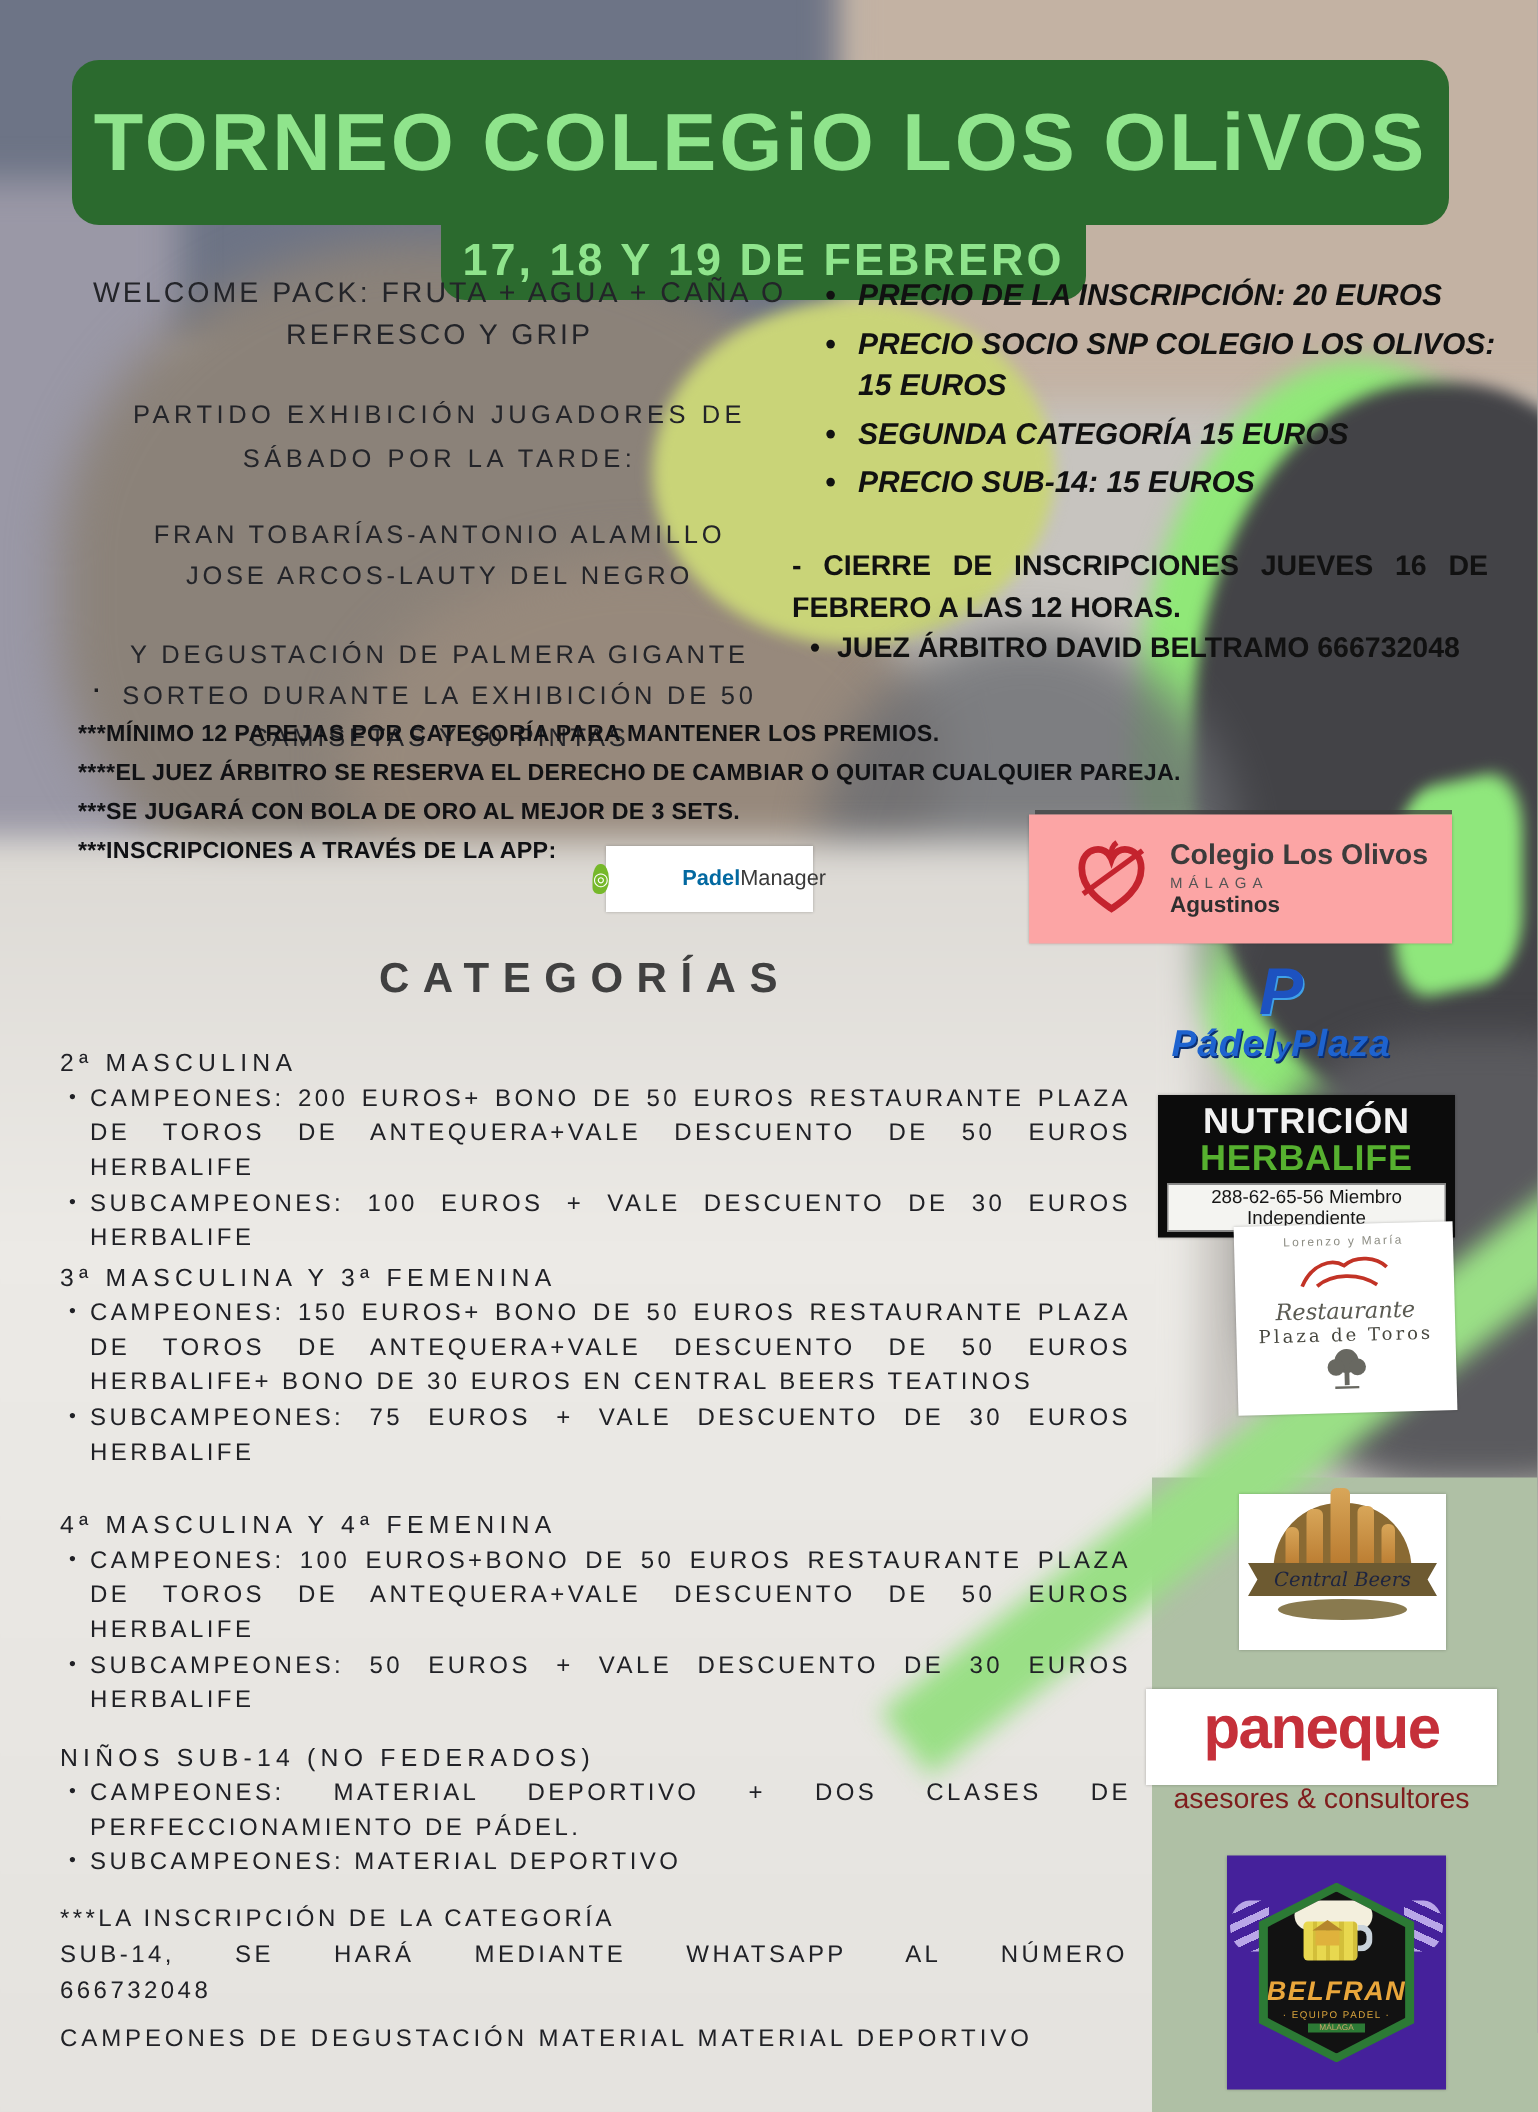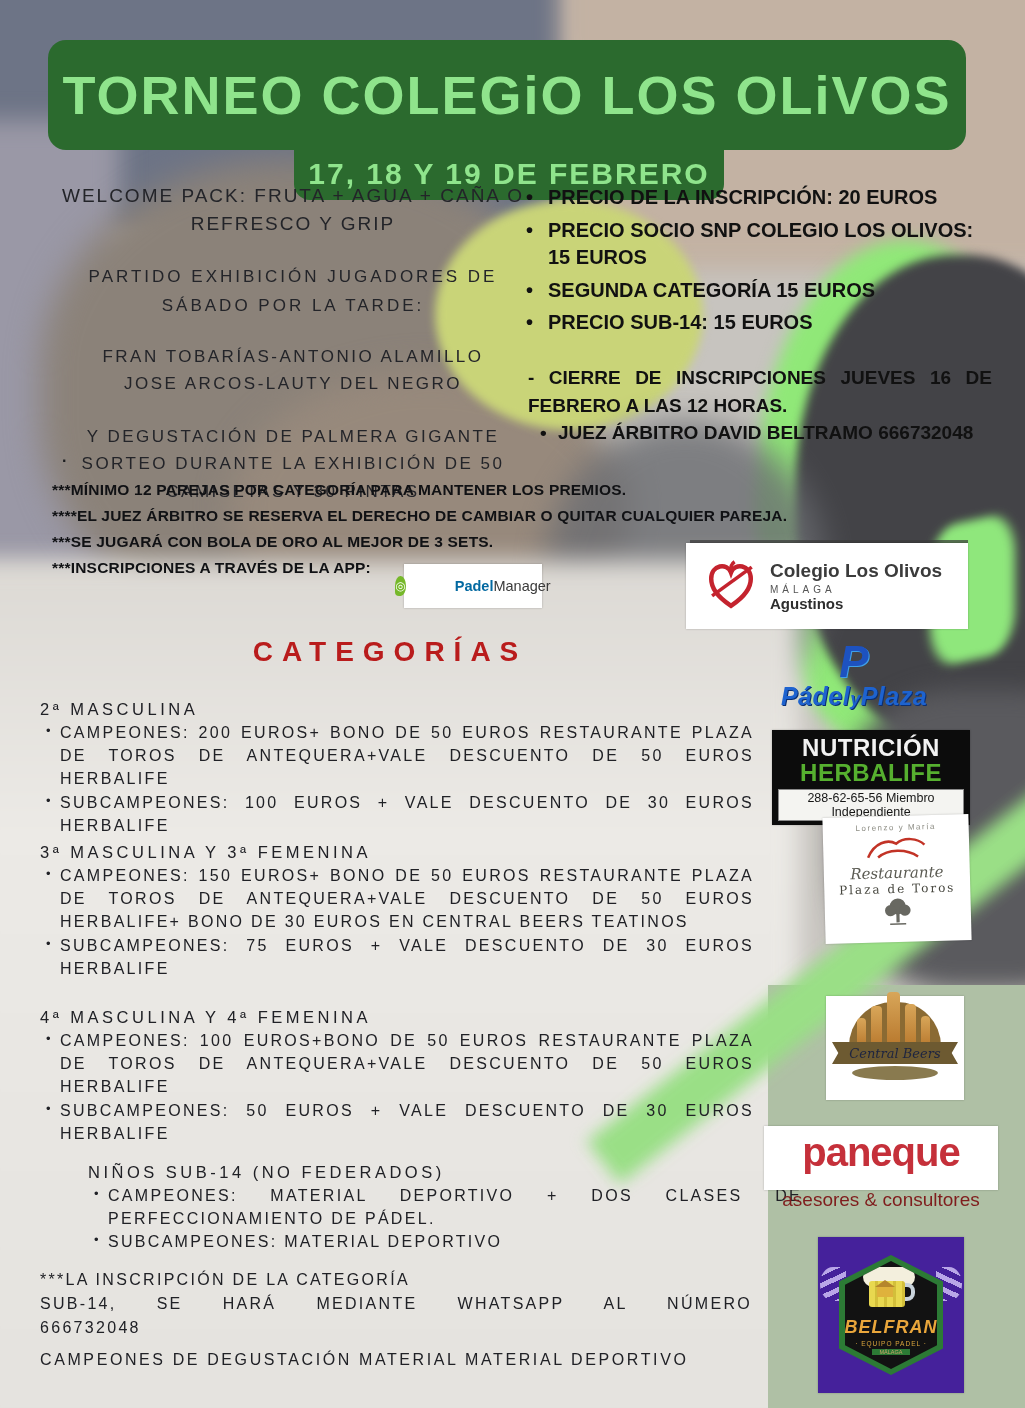--- a/index.html
+++ b/index.html
@@ -31,53 +31,53 @@
   #banner-main{position:absolute;left:48px;top:40px;width:918px;height:110px;background:#2b6a2e;
       border-radius:18px;display:flex;align-items:center;justify-content:center;}
   #banner-main .t{font-size:54px;font-weight:700;color:#8fe48c;letter-spacing:2px;white-space:nowrap;}
   
   #intro{position:absolute;left:56px;top:182px;width:474px;text-align:center;color:#232429;}
   #intro .welcome{font-size:19px;letter-spacing:2px;line-height:1.45;margin:0 0 26px;}
   #intro .exhib{font-size:17px;letter-spacing:3px;line-height:1.7;margin:0 0 22px;}
   #intro .players{font-size:17px;letter-spacing:2.5px;line-height:1.6;margin:0 0 26px;}
   #intro .tasting{font-size:17px;letter-spacing:2.5px;line-height:1.6;margin:0;}
   
-  #pricing{position:absolute;left:522px;top:184px;width:452px;}
+  #pricing{position:absolute;left:546px;top:184px;width:452px;font-style:italic;}
   #pricing ul{list-style:none;margin:0;padding:0;}
   #pricing li{position:relative;padding-left:26px;font-size:20px;font-weight:700;line-height:1.38;margin-bottom:5px;color:#111;}
   #pricing li::before{content:"•";position:absolute;left:4px;top:0;}
   #closing-block{position:absolute;left:528px;top:364px;width:464px;color:#111;}
   #closing-block .closing{font-size:19px;font-weight:700;line-height:1.45;text-align:justify;margin:0 0 3px;}
   #closing-block .referee{position:relative;font-size:19px;font-weight:700;margin:0;padding-left:30px;}
   #closing-block .referee::before{content:"•";position:absolute;left:12px;top:0;}
   #stray{position:absolute;left:62px;top:448px;font-size:16px;font-weight:700;}
   
   #notes{position:absolute;left:52px;top:477px;width:768px;color:#101114;}
   #notes p{margin:0;font-size:15.5px;font-weight:700;line-height:1.68;letter-spacing:.2px;}
   
   #cat-heading{position:absolute;left:40px;top:636px;width:700px;text-align:center;
-      font-size:28px;font-weight:700;letter-spacing:9px;color:#b91c1c;}
+      font-size:28px;font-weight:700;letter-spacing:9px;color:#404040;}
   .cat{position:absolute;left:40px;width:714px;color:#202126;}
   .cat h3{margin:0 0 2px;font-size:16.5px;font-weight:400;letter-spacing:3.5px;}
   .cat .item{position:relative;margin:0;padding-left:20px;font-size:16px;letter-spacing:2.3px;
       line-height:1.45;text-align:justify;}
   .cat .item::before{content:"•";position:absolute;left:6px;top:1px;font-size:13px;}
-  #cat-2{top:700px;} #cat-3{top:843px;} #cat-4{top:1008px;} #cat-sub14{top:1163px;margin-left:48px;}
+  #cat-2{top:700px;} #cat-3{top:843px;} #cat-4{top:1008px;} #cat-sub14{top:1163px;}
   #cat-foot{position:absolute;left:40px;top:1268px;width:712px;color:#202126;}
   #cat-foot p{margin:0;font-size:16px;letter-spacing:2.3px;line-height:1.5;}
   #cat-foot p.just{text-align:justify;text-align-last:justify;}
   #consolation{position:absolute;left:40px;top:1351px;width:740px;font-size:16px;letter-spacing:2.6px;color:#202126;}
   
   .spbox{position:absolute;background:#fff;box-shadow:0 0 2px rgba(0,0,0,.25);}
   #sp-padelmanager{left:404px;top:564px;width:138px;height:44px;display:flex;align-items:center;justify-content:center;gap:5px;}
   #sp-padelmanager .pin{width:20px;height:20px;background:#76b82a;border-radius:50% 50% 50% 4px;
       color:#fff;font-size:12px;display:flex;align-items:center;justify-content:center;}
   #sp-padelmanager .nm{font-size:14.5px;color:#3a3a3a;}
   #sp-padelmanager .nm b{color:#0369a1;padding-left:44px;}
-  #sp-colegio{left:686px;top:543px;width:282px;height:86px;background:#ffffff;display:flex;align-items:center;padding-left:18px;box-sizing:border-box;gap:12px;}
+  #sp-colegio{left:686px;top:543px;width:282px;height:86px;background:#fca5a5;display:flex;align-items:center;padding-left:28px;box-sizing:border-box;gap:12px;}
   #sp-colegio .txt .l1{font-size:19px;color:#3b3b3b;font-weight:700;}
   #sp-colegio .txt .l2{font-size:10px;letter-spacing:4px;color:#555;margin-top:2px;}
   #sp-colegio .txt .l3{font-size:15px;font-weight:700;color:#2e2e2e;}
   #sp-padelytenis{position:absolute;left:748px;top:642px;width:212px;height:76px;text-align:center;background:none;box-shadow:none;}
   #sp-padelytenis .pp{font-size:44px;font-weight:700;font-style:italic;color:#1d52c0;line-height:.9;display:block;
       text-shadow:1px 1px 0 #3fa0e8;}
   #sp-padelytenis .pt{font-size:25px;font-weight:700;font-style:italic;color:#1e63cf;letter-spacing:.5px;
       text-shadow:1px 1px 0 #0b2f73;}
   #sp-padelytenis .pt .y{font-size:18px;}
   #sp-herbalife{left:772px;top:730px;width:198px;background:#0c0c0c;padding:5px 6px 4px;box-sizing:border-box;text-align:center;}

